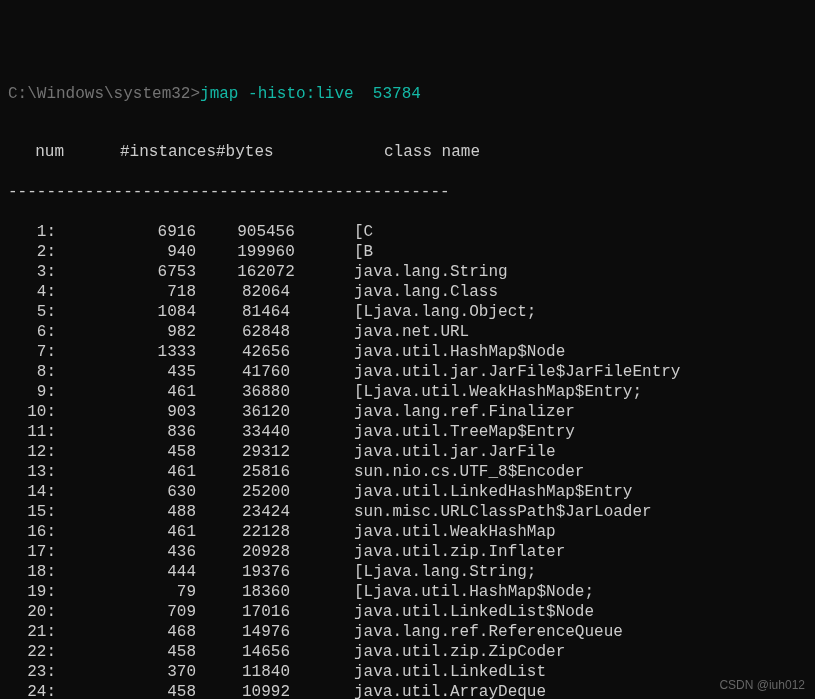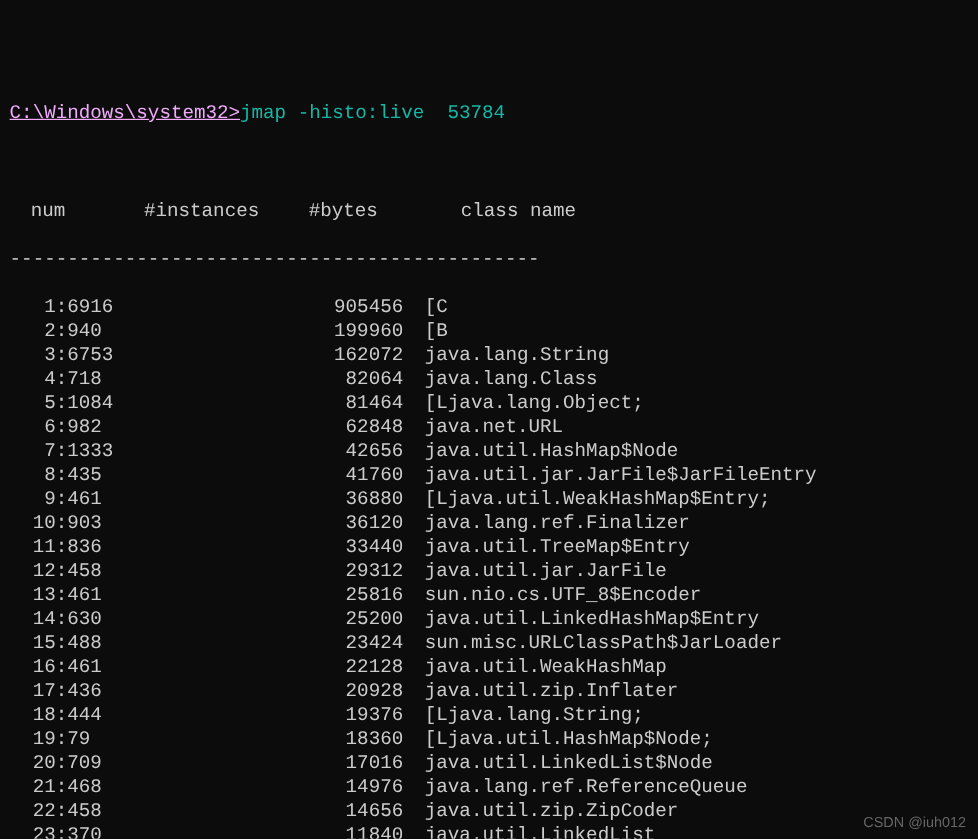--- a/index.html
+++ b/index.html
@@ -14,22 +14,21 @@
       overflow: hidden;
       width: 815px;
       height: 699px;
       box-sizing: border-box;
       position: relative;
     }
     .prompt-line {
       margin-bottom: 2px;
     }
     .prompt-path {
-      color: #f0abfc;
-      text-decoration: underline;
+      color: #737373;
     }
     .command {
       color: #14b8a6;
     }
     .header-row {
       margin-top: 16px;
     }
     .separator {
       color: #cccccc;
       letter-spacing: 0;
@@ -38,48 +37,48 @@
       color: #cccccc;
     }
     .col-num {
       display: inline-block;
       width: 48px;
       text-align: right;
     }
     .col-instances {
       display: inline-block;
       width: 140px;
+      text-align: right;
     }
     .col-bytes {
       display: inline-block;
       width: 140px;
-      text-align: right;
+      text-align: center;
     }
     .col-class {
       display: inline-block;
       padding-left: 18px;
     }
     .hdr-num {
       display: inline-block;
       width: 48px;
-      text-align: center;
+      text-align: right;
       padding-left: 8px;
     }
     .hdr-instances {
       display: inline-block;
       width: 140px;
       text-align: right;
       padding-left: 12px;
     }
     .hdr-bytes {
       display: inline-block;
       width: 140px;
-      text-align: center;
+      text-align: left;
       padding-right: 10px;
-      margin-top: 24px;
     }
     .hdr-class {
       display: inline-block;
       padding-left: 18px;
     }
     .watermark {
       position: absolute;
       bottom: 6px;
       right: 10px;
       color: #666666;

